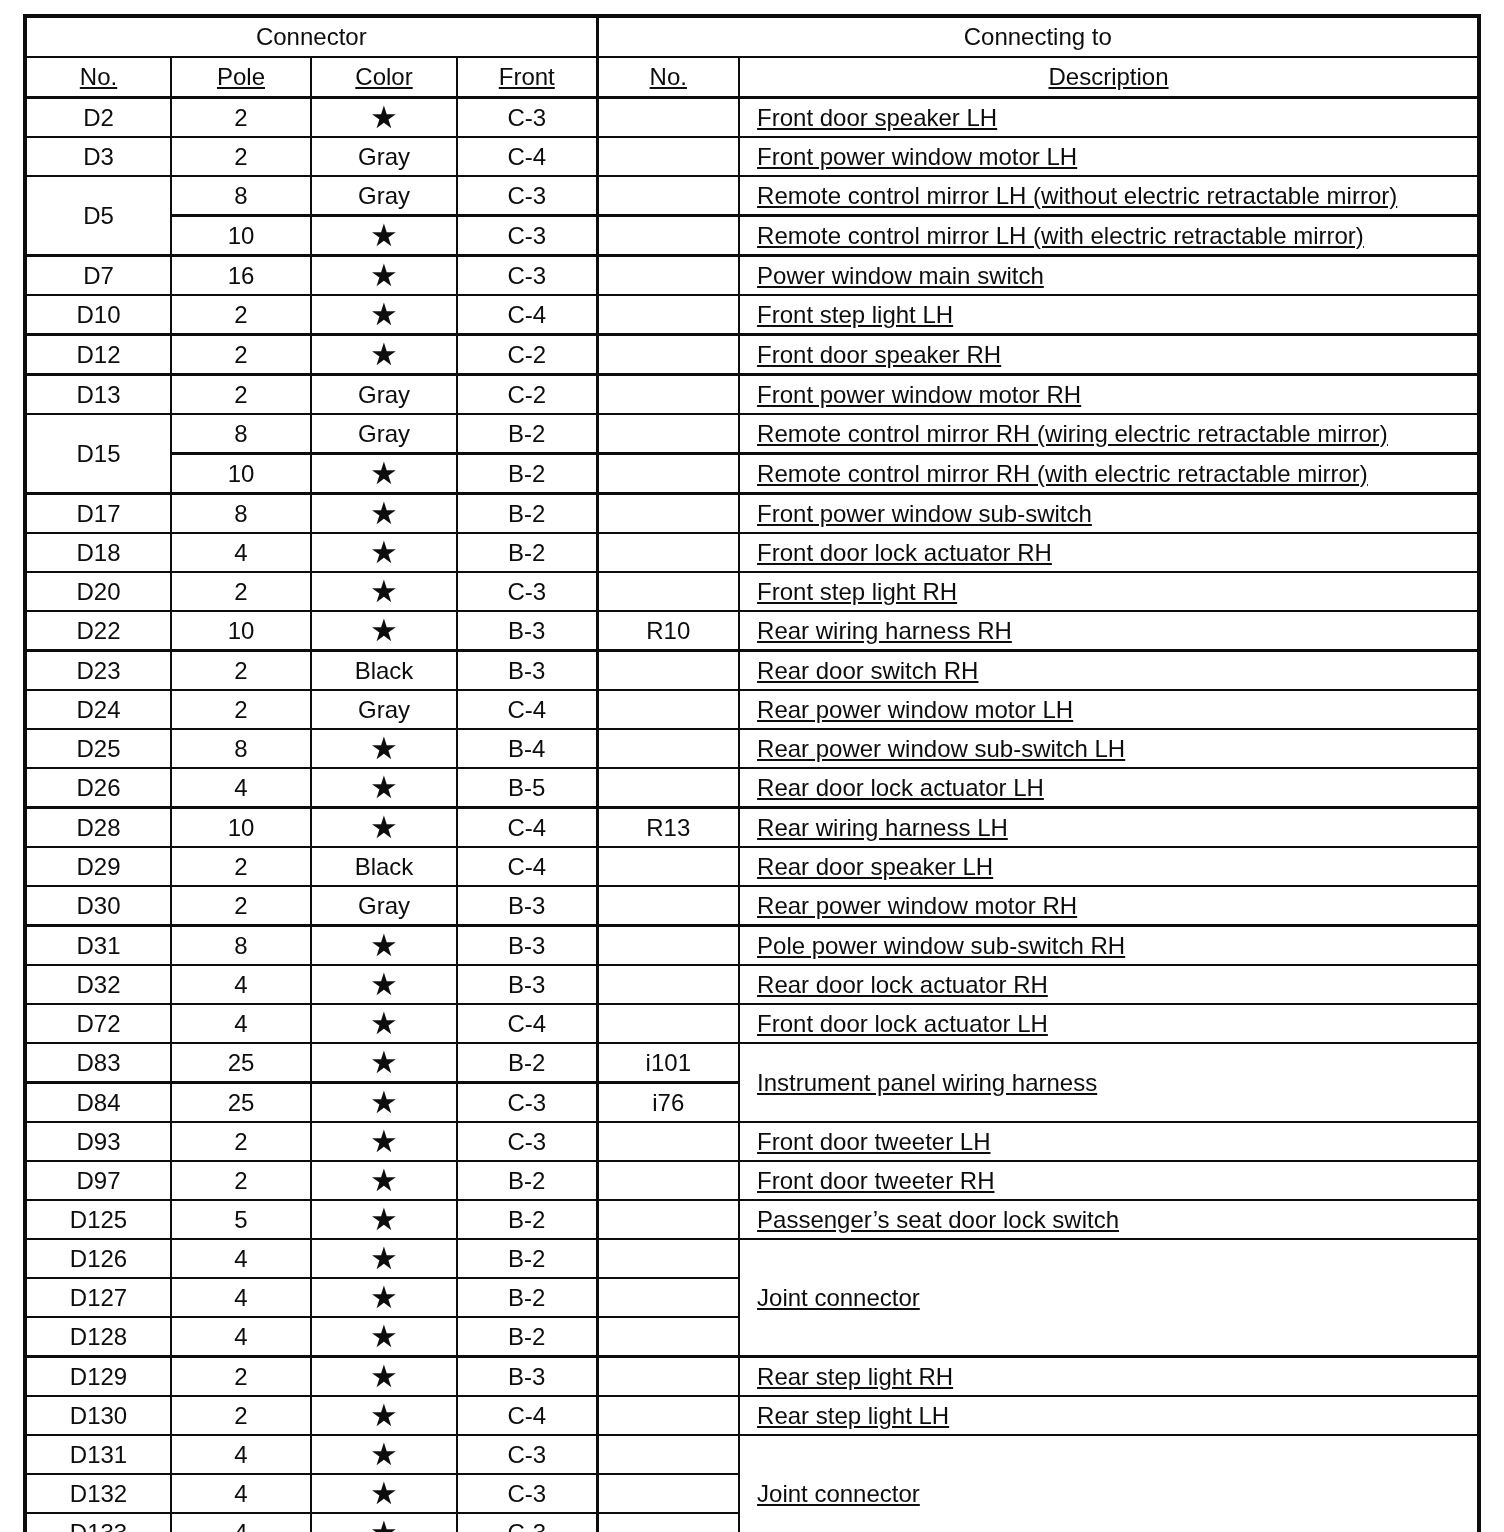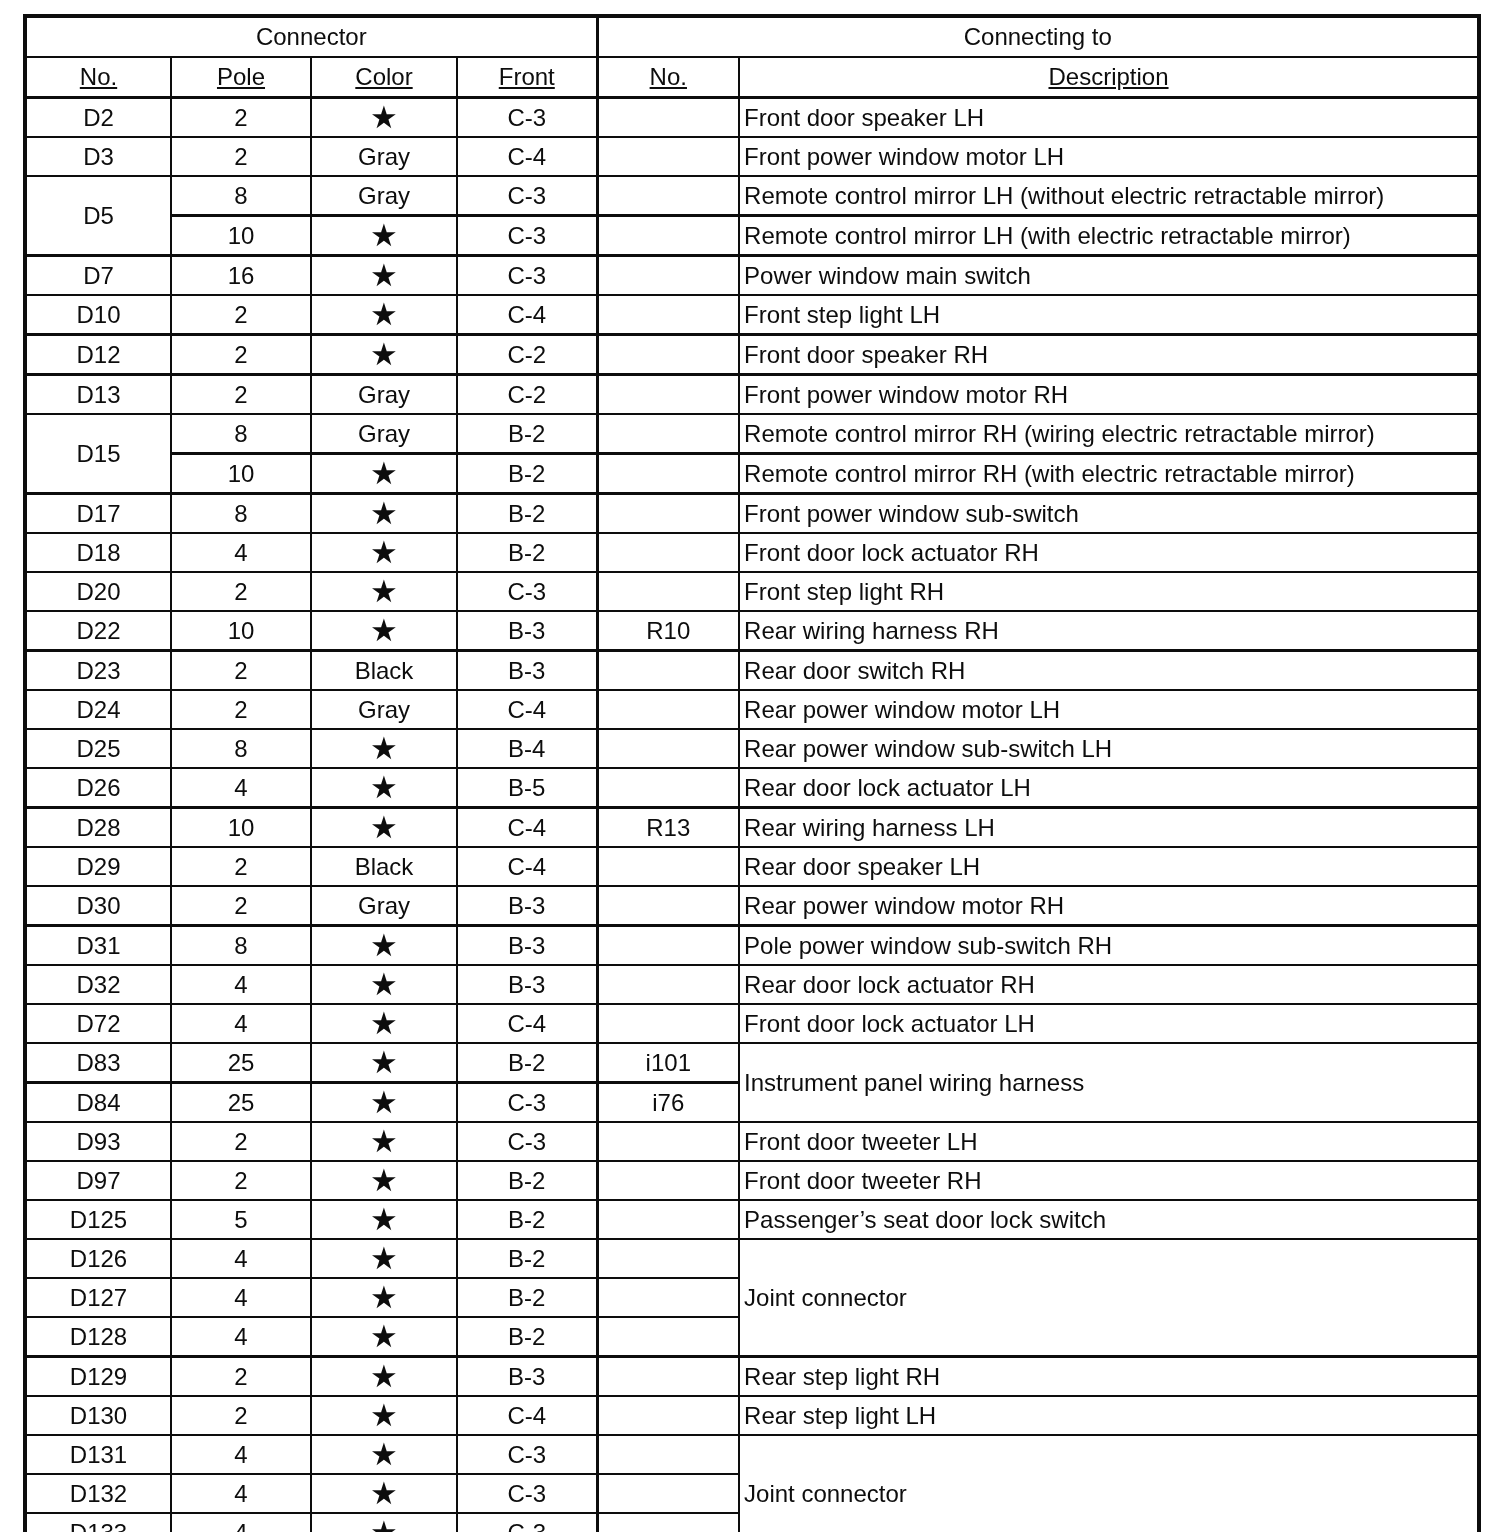--- a/index.html
+++ b/index.html
@@ -22,21 +22,21 @@
     font-size: 24px;
     text-align: center;
     vertical-align: middle;
     padding: 0;
     white-space: nowrap;
     overflow: hidden;
   }
   thead th { height: 38px; margin-top: 48px; }
   thead tr.col-heads th { border-bottom-width: 3px; text-decoration: underline; }
   tbody td { height: 37px; }
-  td.desc { text-align: left; padding: 0 8px 0 4px; }
+  td.desc { text-align: left; padding: 0 8px 0 17px; text-decoration: underline; }
   .sec2 { border-left-width: 3px; }
   tr.sep td { border-top-width: 3px; }
   .star {
     font-size: 31px;
     line-height: 0;
     position: relative;
     top: 2px;
   }
 </style>
 </head>

